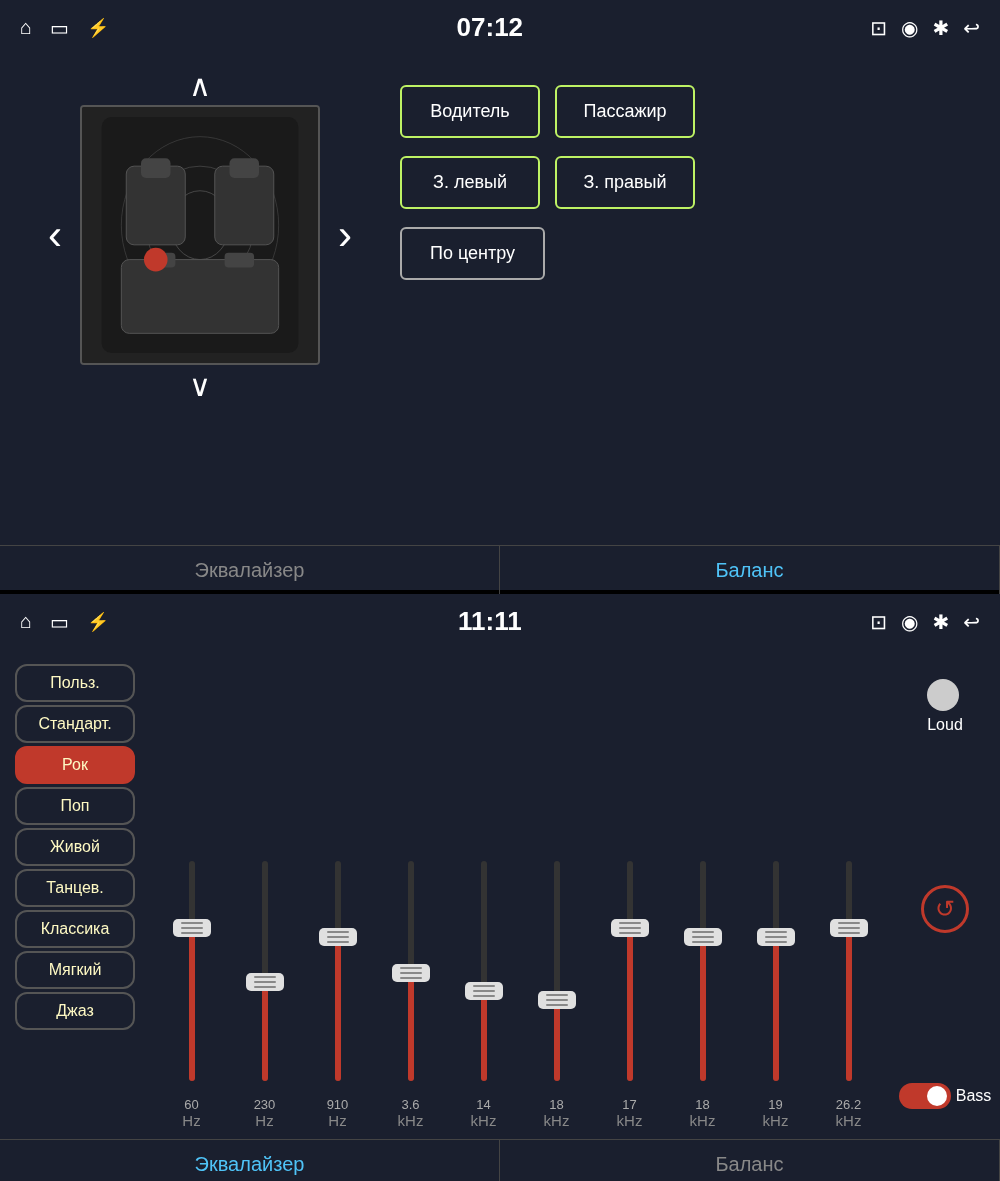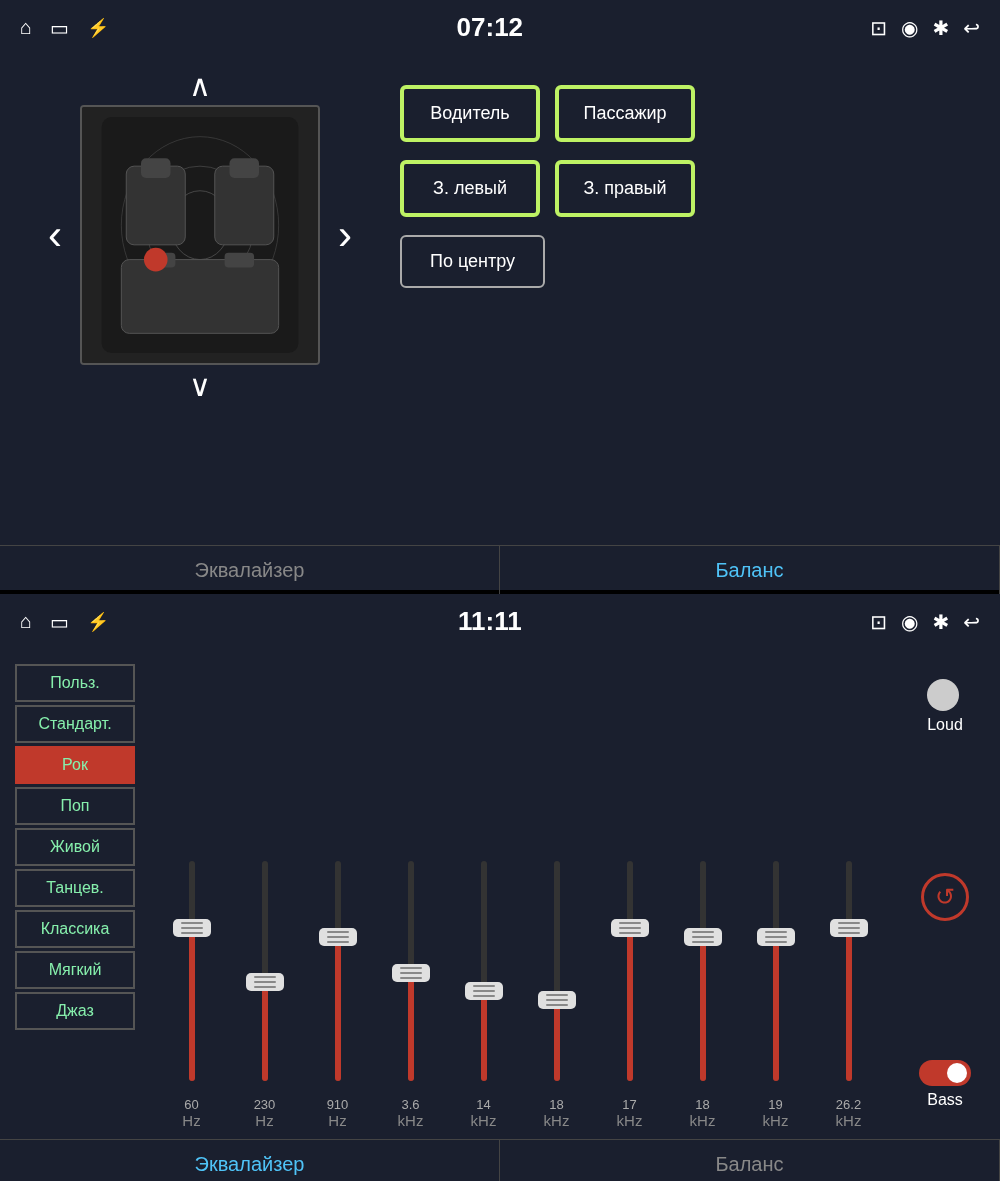--- a/index.html
+++ b/index.html
@@ -77,21 +77,21 @@
       justify-content: flex-start;
       gap: 18px;
       padding-top: 20px;
     }
 
     .btn-row {
       display: flex; gap: 15px;
     }
 
     .seat-btn {
-      border: 4px solid #bef264;
+      border: 2px solid #bef264;
       background: transparent;
       color: white;
       padding: 14px 23px;
       font-size: 18px;
       border-radius: 6px;
       cursor: pointer;
       min-width: 140px;
       text-align: center;
     }
 
@@ -171,24 +171,24 @@
       display: flex;
       flex-direction: column;
       gap: 3px;
       width: 120px;
       padding-top: 5px;
     }
 
     .preset-btn {
       border: 2px solid #555;
       background: transparent;
-      color: #86efac;
+      color: #fef9c3;
       padding: 8px 5px;
       font-size: 16px;
-      border-radius: 0;
+      border-radius: 12px;
       cursor: pointer;
       text-align: center;
       white-space: nowrap;
     }
     .preset-btn.selected {
       background: #c0392b;
       border-color: #c0392b;
     }
 
     
@@ -296,21 +296,21 @@
       border: 3px solid #c0392b;
       border-radius: 50%;
       background: transparent;
       cursor: pointer;
       display: flex; align-items: center; justify-content: center;
       color: #c0392b;
       font-size: 24px;
     }
 
     .bass-area {
-      display: flex; flex-direction: column; align-items: center; gap: 5px;
+      display: flex; flex-direction: row; align-items: center; gap: 5px;
     }
     .bass-toggle {
       display: flex; align-items: center;
       background: #c0392b;
       border-radius: 15px;
       padding: 3px 4px;
       width: 52px; height: 26px;
       cursor: pointer;
     }
     .bass-toggle-dot {

